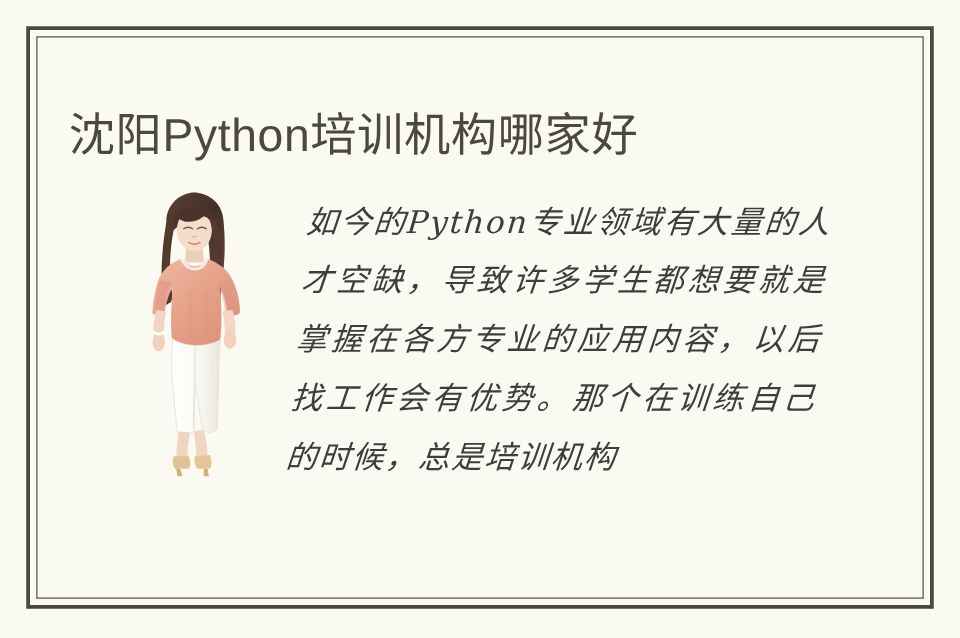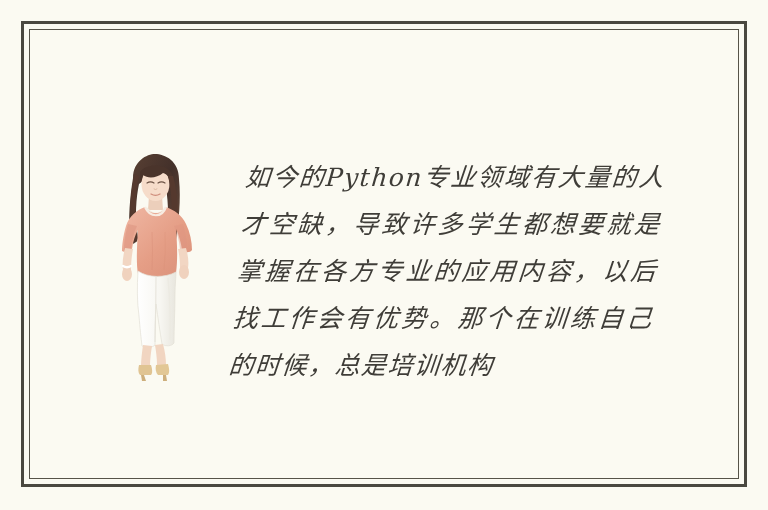--- a/index.html
+++ b/index.html
@@ -102,20 +102,21 @@
   }
 </style>
 </head>
 <body>
 
 <div id="page">
 
   <div class="frame-outer"></div>
   <div class="frame-inner"></div>
 
+  <h1 class="article-title">沈阳Python培训机构哪家好</h1>
 
   <div class="content">
 
     <div class="figure-wrap">
       <svg viewBox="0 0 120 230" xmlns="http://www.w3.org/2000/svg" aria-hidden="true">
         <defs>
           <linearGradient id="topGrad" x1="0" y1="0" x2="1" y2="1">
             <stop offset="0%" stop-color="#f0b8a4"></stop>
             <stop offset="55%" stop-color="#e59e86"></stop>
             <stop offset="100%" stop-color="#d98f78"></stop>

